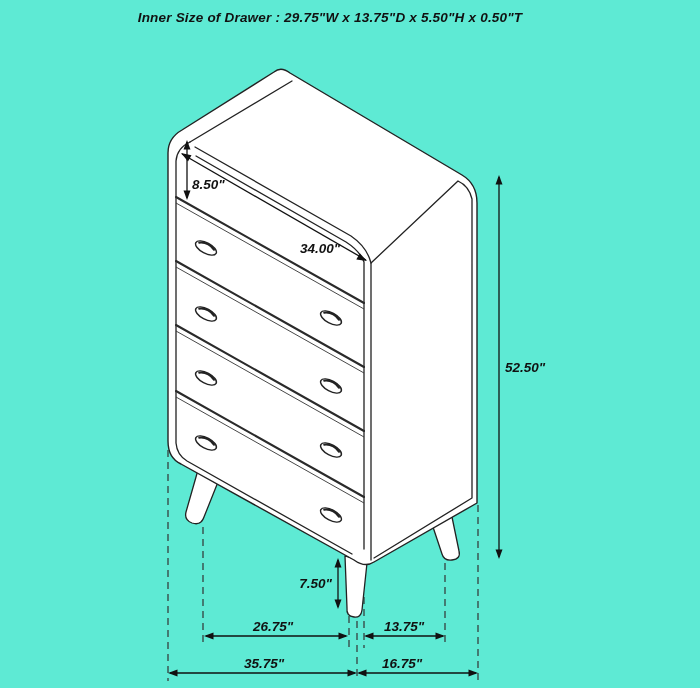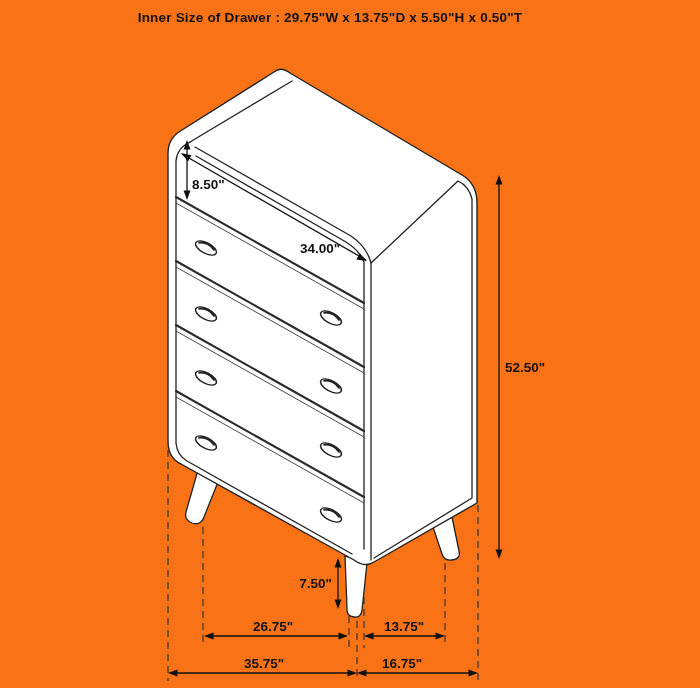--- a/index.html
+++ b/index.html
@@ -1,18 +1,18 @@
 <!DOCTYPE html>
 <html><head>
 <meta charset="utf-8">
 <style>
   html,body{margin:0;padding:0;background:#ffffff;}
   .stage{
-    position:relative;width:700px;height:688px;background:#f97316;
-    font-family:"Liberation Sans","DejaVu Sans",sans-serif;overflow:hidden;
+    position:relative;width:700px;height:688px;background:#5eead4;
+    font-family:"Liberation Sans","DejaVu Sans",sans-serif;overflow:hidden;font-style:italic;
   }
   .title{
     position:absolute;top:10px;left:0;width:660px;text-align:center;
     font-size:13.5px;font-weight:bold;color:#111;letter-spacing:.2px;
   }
   svg text{
     font-family:"Liberation Sans","DejaVu Sans",sans-serif;
     font-size:13.5px;font-weight:bold;fill:#111;
   }
   .ln{stroke:#222;stroke-width:1.3;fill:none;stroke-linecap:round;stroke-linejoin:round;}

